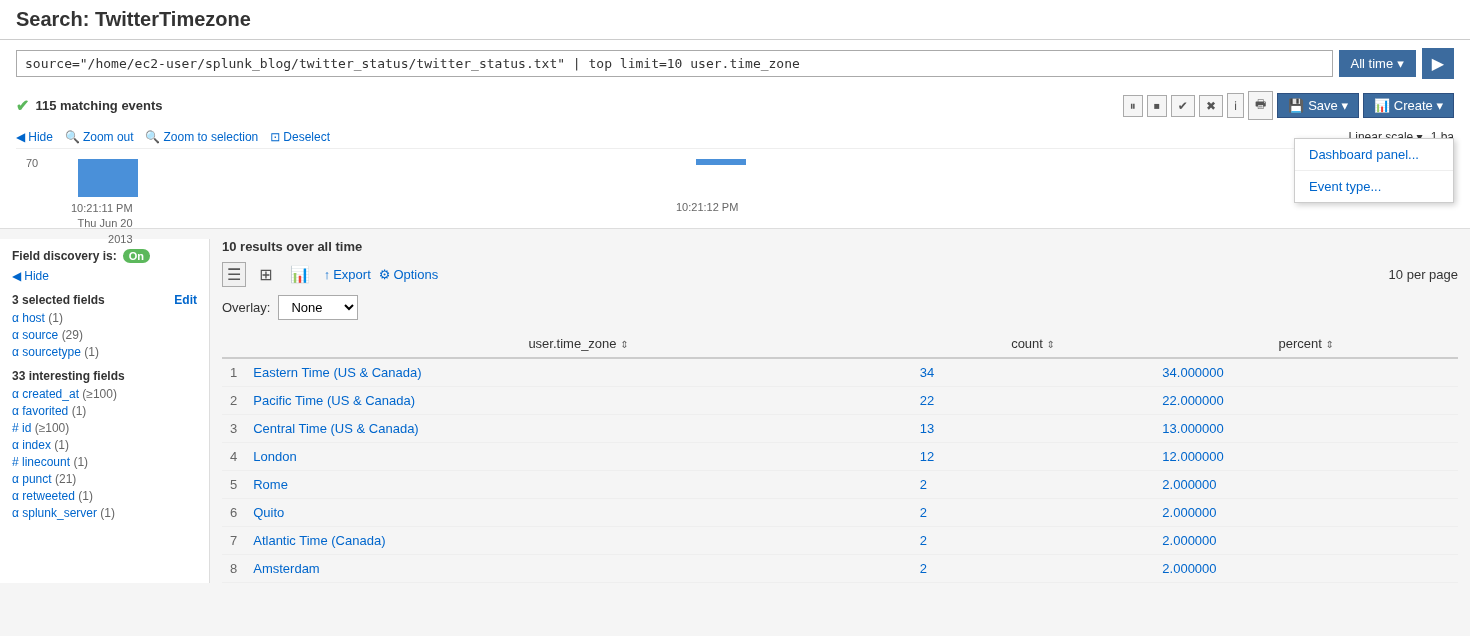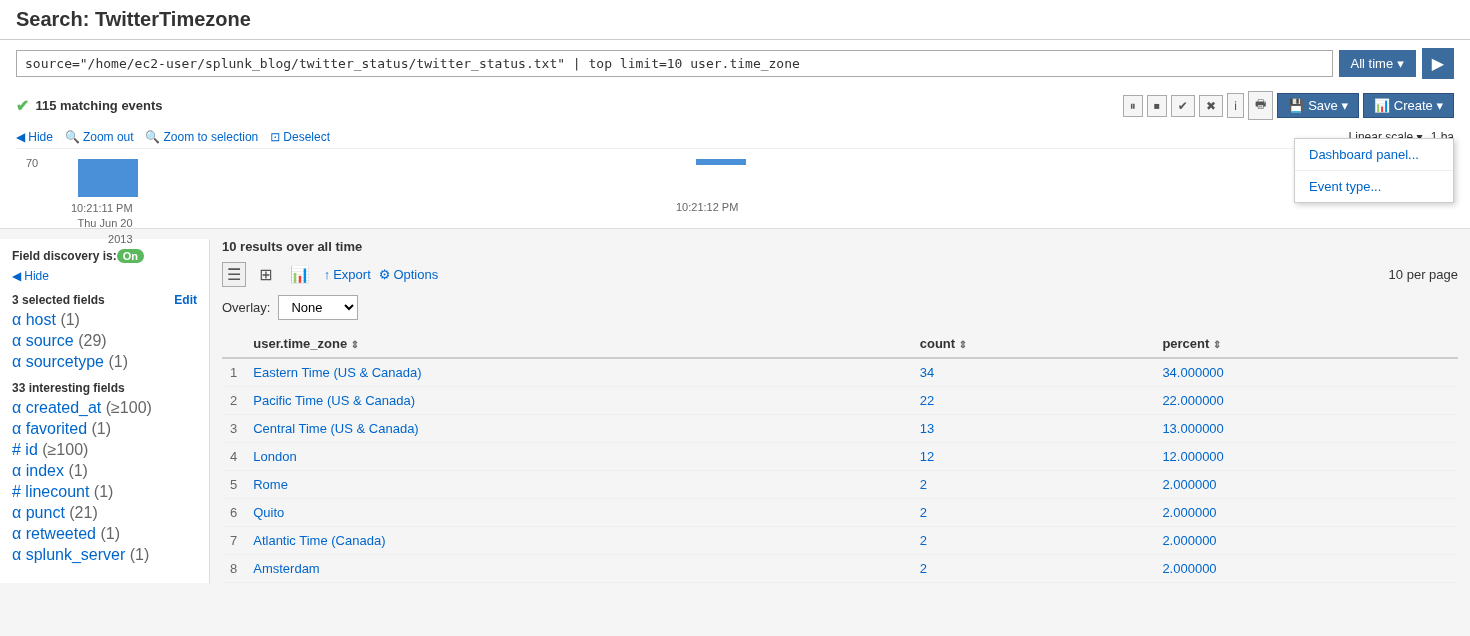--- a/index.html
+++ b/index.html
@@ -103,51 +103,51 @@
       font-size: 13px;
       border-bottom: 1px solid #eee;
     }
     .dropdown-menu .menu-item:last-child { border-bottom: none; }
 
     
     .main-content { display: flex; padding: 10px 0 0 0; }
 
     
     .sidebar { width: 210px; min-width: 210px; background: #fff; border-right: 1px solid #ddd; padding: 10px 12px; font-size: 12px; }
-    .field-discovery { display: flex; align-items: center; margin-bottom: 6px; font-weight: bold; }
+    .field-discovery { display: flex; align-items: center; gap: 6px; margin-bottom: 6px; font-weight: bold; }
     .on-badge { background: #5cb85c; color: #fff; padding: 1px 6px; border-radius: 10px; font-size: 11px; }
     .hide-link { color: #0066cc; cursor: pointer; font-size: 12px; display: flex; align-items: center; gap: 3px; }
     .section-header { font-weight: bold; margin-top: 10px; margin-bottom: 4px; font-size: 12px; }
     .edit-link { color: #0066cc; cursor: pointer; font-size: 12px; float: right; }
-    .field-item { color: #0066cc; cursor: pointer; margin-bottom: 3px; font-size: 16px; }
+    .field-item { color: #0066cc; cursor: pointer; margin-bottom: 3px; font-size: 12px; }
     .field-item .count { color: #666; }
 
     
     .results-area { flex: 1; padding: 0 12px; }
     .results-header { font-size: 13px; margin-bottom: 8px; }
     .results-header strong { font-weight: bold; }
     .results-toolbar { display: flex; align-items: center; gap: 8px; margin-bottom: 8px; }
     .results-toolbar .icon-btn { cursor: pointer; color: #555; font-size: 16px; padding: 2px 4px; border: 1px solid transparent; }
     .results-toolbar .icon-btn.active { border-color: #aaa; background: #f0f0f0; }
     .export-btn { color: #0066cc; cursor: pointer; display: flex; align-items: center; gap: 3px; font-size: 13px; }
     .options-btn { color: #0066cc; cursor: pointer; display: flex; align-items: center; gap: 3px; font-size: 13px; }
     .per-page { margin-left: auto; font-size: 13px; color: #333; cursor: pointer; }
 
     
     .overlay-row { display: flex; align-items: center; gap: 8px; margin-bottom: 10px; font-size: 13px; }
     .overlay-select { padding: 3px 8px; font-size: 13px; border: 1px solid #aaa; background: #fff; cursor: pointer; min-width: 80px; }
 
     
     .data-table { width: 100%; border-collapse: collapse; font-size: 13px; }
     .data-table th {
-      text-align: left;
+      text-align: center;
       padding: 6px 8px;
       border-bottom: 2px solid #ccc;
       color: #333;
-      font-weight: bold;
+      font-weight: normal;
       cursor: pointer;
     }
     .data-table th .sort-icon { font-size: 10px; color: #666; }
     .data-table td { padding: 6px 8px; border-bottom: 1px solid #eee; color: #333; vertical-align: middle; }
     .data-table td a { color: #0066cc; text-decoration: none; }
     .data-table .row-num { color: #666; width: 20px; }
     .col-tz { width: 55%; }
     .col-count { width: 20%; }
     .col-pct { width: 25%; }
   </style>

